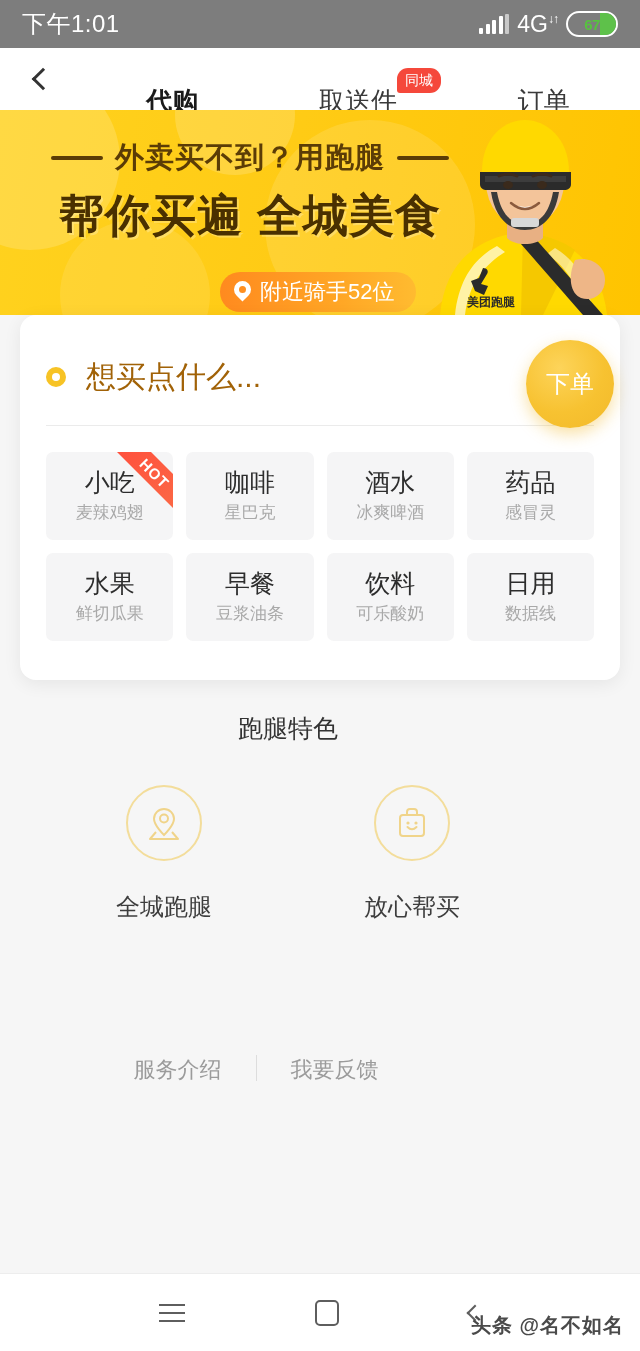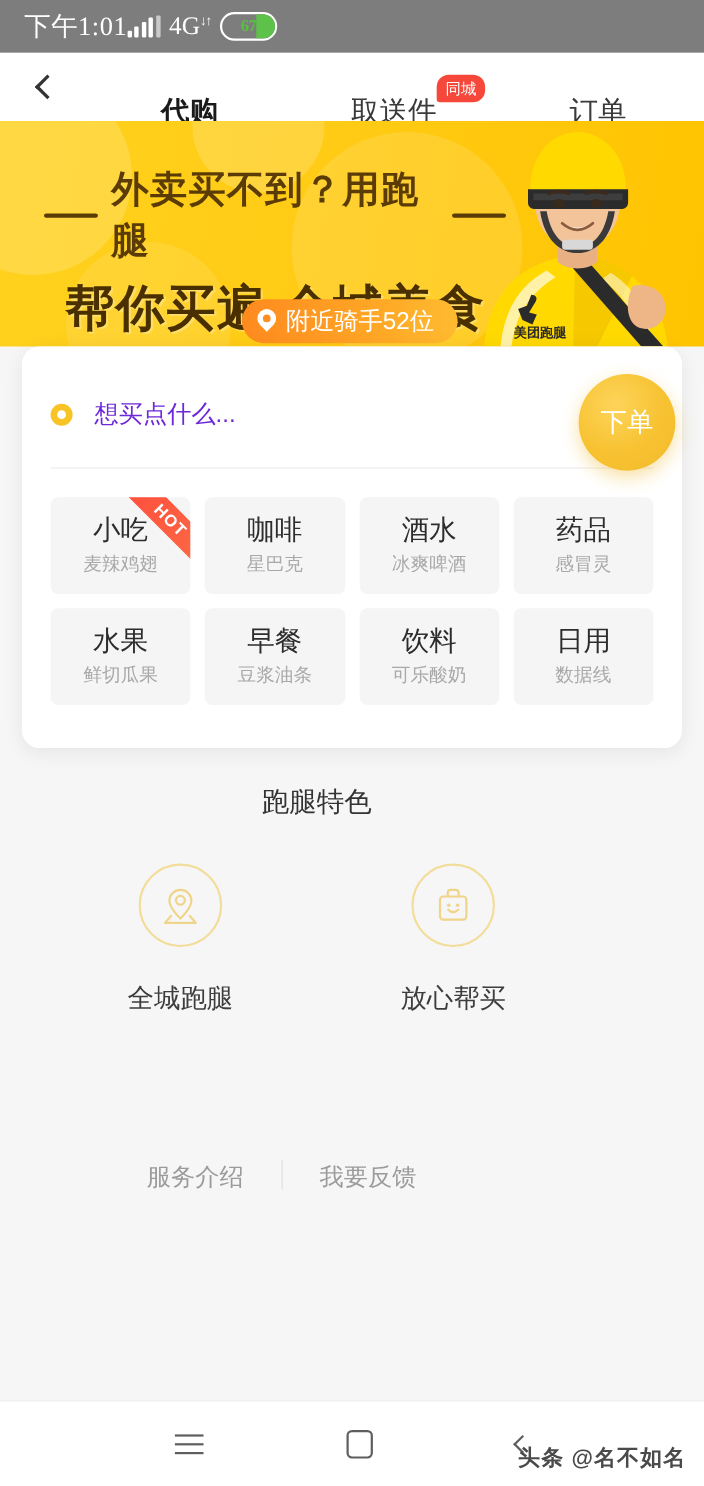--- a/index.html
+++ b/index.html
@@ -8,23 +8,22 @@
     font-family: "Liberation Sans", "DejaVu Sans", sans-serif;
     background: #ffffff;
     overflow: hidden;
   }
   .phone { position: relative; width: 640px; height: 1351px; background: #f6f6f6; }
 
   
   .statusbar {
     position: absolute; top: 0; left: 0; width: 640px; height: 48px;
     background: #7d7d7d; color: #ffffff;
-    display: flex; align-items: center; justify-content: flex-start;
+    display: flex; align-items: center; justify-content: space-between;
     padding: 0 22px;
-    font-family: Liberation Serif, serif;
   }
   .status-time { font-size: 24px; letter-spacing: .5px; }
   .status-right { display: flex; align-items: center; gap: 8px; }
   .sig { display: flex; align-items: flex-end; gap: 2.5px; height: 20px; }
   .sig i { display: block; width: 4px; background: #fff; border-radius: 1px; }
   .sig i:nth-child(1){height:6px}
   .sig i:nth-child(2){height:10px}
   .sig i:nth-child(3){height:14px}
   .sig i:nth-child(4){height:18px}
   .sig i:nth-child(5){height:20px; background:#c9c9c9}
@@ -69,21 +68,21 @@
     overflow: hidden;
   }
   .blob { position: absolute; border-radius: 50%; background: rgba(255,255,255,0.17); }
   .b1 { width: 180px; height: 180px; left: -60px; top: -40px; }
   .b2 { width: 120px; height: 120px; left: 175px; top: -55px; }
   .b3 { width: 210px; height: 210px; left: 265px; top: 10px; background: rgba(255,255,255,0.12); }
   .b4 { width: 150px; height: 150px; left: 60px; top: 110px; background: rgba(255,255,255,0.10); }
   .banner-copy { position: absolute; left: 40px; top: 28px; width: 420px; }
   .copy-top {
     display: flex; align-items: center; justify-content: center; gap: 12px;
-    color: #5b3c06; font-size: 34px; font-weight: bold; letter-spacing: 1px; margin-top: 12px;
+    color: #5b3c06; font-size: 29px; font-weight: bold; letter-spacing: 1px;
   }
   .copy-top .rule { width: 52px; height: 4px; background: #5b3c06; border-radius: 2px; }
   .copy-main {
     margin-top: 8px; color: #4a3000; font-size: 45px; font-weight: bold;
     letter-spacing: 1px; text-align: center; white-space: nowrap;
     text-shadow: 2px 2px 0 rgba(255,255,255,0.25);
   }
   .copy-main .gap { display: inline-block; width: 14px; }
   .rider-badge {
     position: absolute; left: 220px; top: 162px; height: 40px;
@@ -105,21 +104,21 @@
     position: absolute; left: 20px; top: 315px; width: 600px; height: 365px;
     background: #ffffff; border-radius: 16px; box-shadow: 0 4px 18px rgba(0,0,0,0.07);
     padding: 0 26px;
   }
   .input-row { display: flex; align-items: center; height: 110px; padding-top: 14px;}
   .dot-ring {
     width: 20px; height: 20px; border-radius: 50%; background: #f7c325;
     display: flex; align-items: center; justify-content: center; flex: none; margin-right: 20px;
   }
   .dot-ring span { width: 8px; height: 8px; border-radius: 50%; background: #ffffff; display:block;}
-  .input-text { font-size: 22px; color: #6d28d9; flex: 1; }
+  .input-text { font-size: 30px; color: #a16207; flex: 1; }
   .order-btn {
     position: absolute; right: 26px; top: 340px; width: 88px; height: 88px; border-radius: 50%;
     background: radial-gradient(circle at 38% 32%, #fdd45a 0%, #f7c231 55%, #f2b92a 100%);
     color: #ffffff; font-size: 24px; display: flex; align-items: center; justify-content: center;
     box-shadow: 0 6px 16px rgba(240,180,30,0.40);
   }
   .divider { height: 1px; background: #ebebeb; margin: 0 0 0 0; }
 
   .cat-grid { display: grid; grid-template-columns: repeat(4, 1fr); gap: 13px; padding-top: 26px; }
   .cat {

